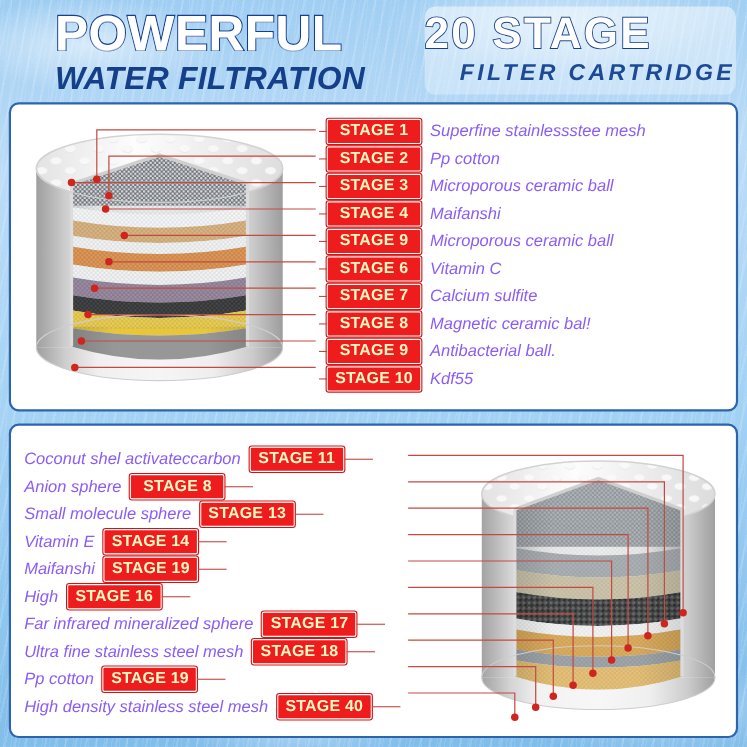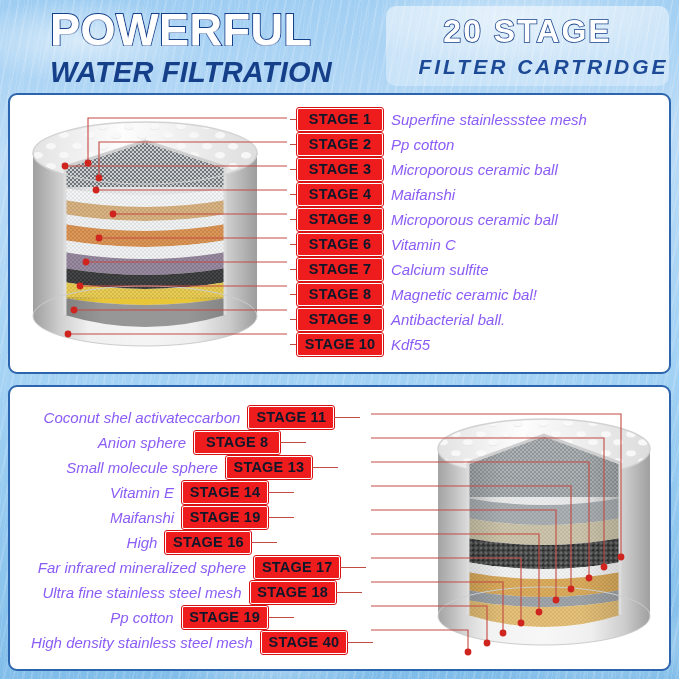--- a/index.html
+++ b/index.html
@@ -42,30 +42,29 @@
     color: #163f8a; line-height: 32px; white-space: nowrap; font-style: italic;
   }
 
   #stage-box {
     position: absolute; left: 386px; top: 6px; width: 283px; height: 80px;
     border-radius: 10px;
     background: linear-gradient(180deg, rgba(255,255,255,.50), rgba(255,255,255,.30));
   }
   .title-20stage {
     position:absolute; left:0; top:2px; width:100%;
-    text-align: center;
-    font-size: 32px; font-weight: bold; letter-spacing: 2px;
+    font-size: 40px; font-weight: bold; letter-spacing: 2px;
     color: #ffffff; line-height: 46px;
     -webkit-text-stroke: 1.6px #17408b;
     paint-order: stroke fill;
     white-space: nowrap;
   }
   .title-cartridge {
     position:absolute; left:0; top:48px; width:100%;
-    text-align: center;
+    text-align: left;
     font-size: 21px; font-weight: bold; font-style: italic; letter-spacing: 3px;
     color: #1d4a97; line-height: 26px; white-space: nowrap; padding-left: 32px;
   }
 
   
   .panel {
     position: absolute;
     background: #ffffff;
     border: 2px solid #2c64ae;
     border-radius: 9px;
@@ -74,26 +73,26 @@
   #panel-bottom { left: 8px; top: 385px; width: 663px; height: 286px; }
 
   
   .rows { position: absolute; }
   #rows-top    { left: 280px; top: 12px; width: 372px; }
   #rows-bottom { left: 12px;  top: 18px; width: 360px; }
 
   .stage-row {
     display: flex; align-items: center; height: 25px;
   }
-  #rows-bottom .stage-row { justify-content: center; }
+  #rows-bottom .stage-row { justify-content: flex-start; }
 
   .badge {
     display: inline-block;
     background: #ee1c1c;
-    color: #0f172a;
+    color: #fef9c3;
     font-size: 14.5px;
     font-weight: bold;
     letter-spacing: .2px;
     line-height: 19px;
     padding: 1px 5px 1px 5px;
     border: 1px solid #ffffff;
     outline: 1px solid #d81212;
     border-radius: 2px;
     white-space: nowrap;
     text-align: center;

